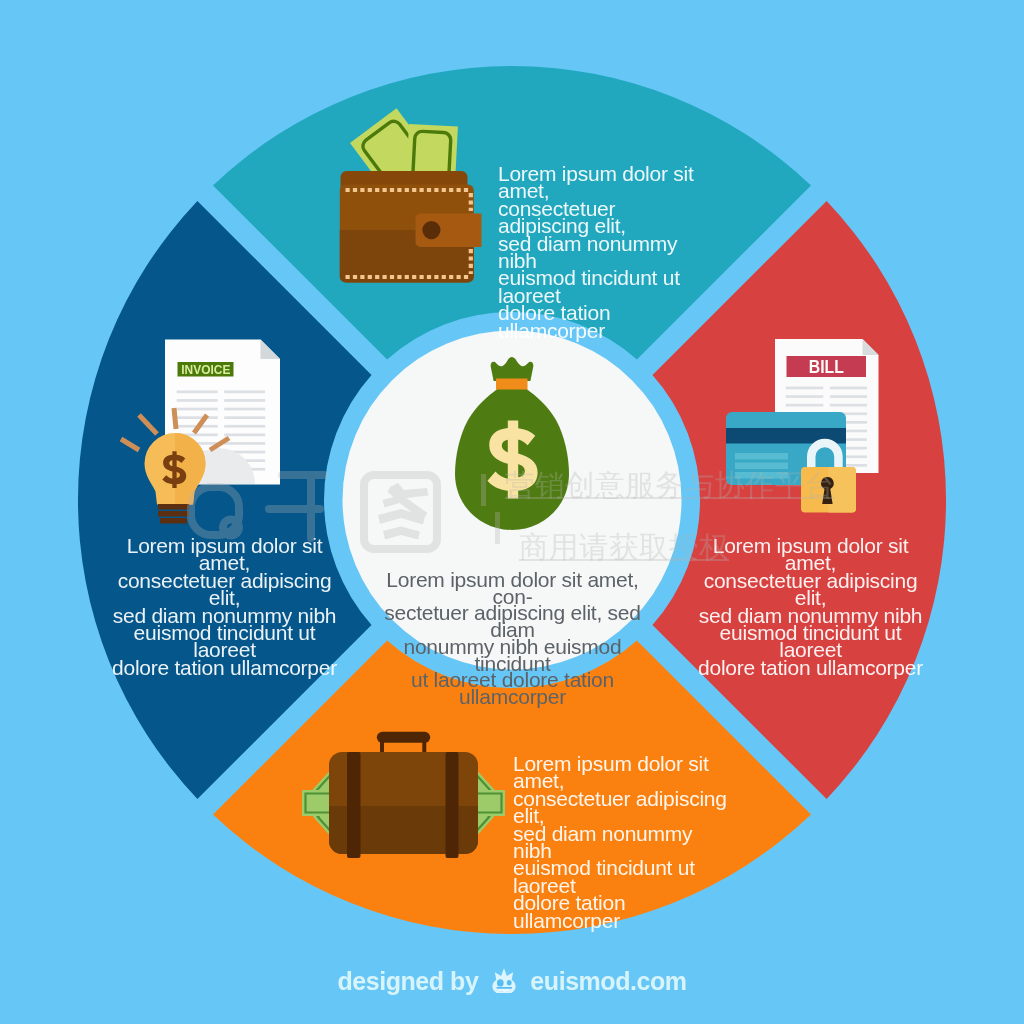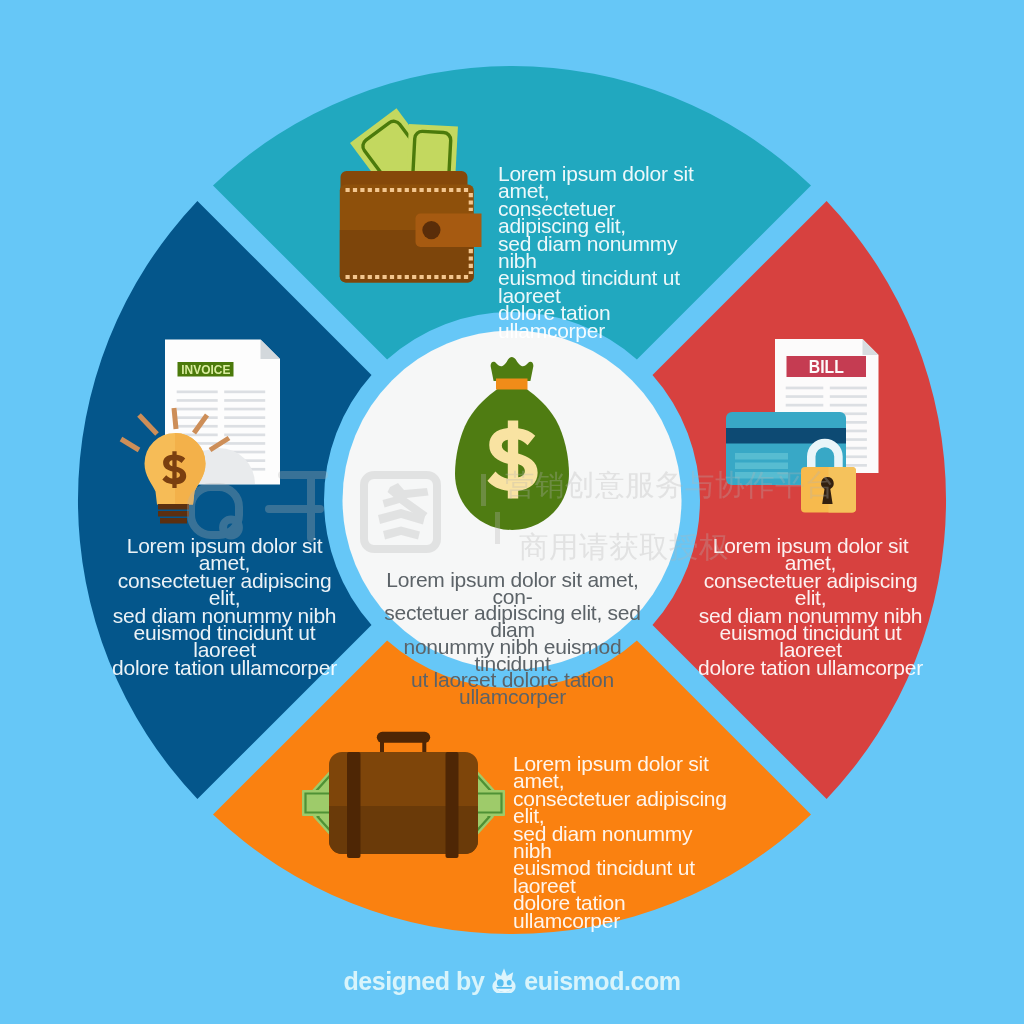--- a/index.html
+++ b/index.html
@@ -6,26 +6,26 @@
   body{width:1024px;height:1024px;overflow:hidden;background:#66c7f7;
        font-family:"Liberation Sans",sans-serif;}
   #stage{position:relative;width:1024px;height:1024px;}
   svg.full{position:absolute;left:0;top:0;width:1024px;height:1024px;}
   .txt{position:absolute;color:rgba(255,255,255,0.92);font-size:21px;line-height:17.4px;
        white-space:pre-line;letter-spacing:-0.25px;}
   .txt.center{color:#5c6368;text-align:center;line-height:16.7px;}
   .txt.ctr{text-align:center;}
   #footer{position:absolute;left:0;top:967px;width:1024px;text-align:center;
           color:#d8f4fb;font-size:25px;font-weight:bold;letter-spacing:-0.45px;
-          display:flex;align-items:center;justify-content:center;gap:4px;}
+          display:flex;align-items:center;justify-content:center;gap:10px;}
   #footer svg{display:block;margin:0 1px 3px 1px;}
   #watermark{position:absolute;left:0;top:0;width:1024px;height:1024px;pointer-events:none;}
   #watermark svg{position:absolute;left:0;top:0;}
   .wm-line{position:absolute;color:rgba(180,180,180,0.30);font-size:29.5px;line-height:29.5px;
-           font-family:"Liberation Sans",sans-serif;white-space:nowrap;letter-spacing:0.5px;}
+           font-family:"Liberation Sans",sans-serif;white-space:nowrap;letter-spacing:0.5px;text-decoration:underline;}
   .wm-bar{position:absolute;width:5px;height:32px;background:rgba(180,180,180,0.30);}
 </style>
 </head>
 <body>
 
 <div id="stage">
   <svg class="full" viewBox="0 0 1024 1024">
     <g>
       <path fill="#21a8bf" d="M 636.9 359.5 L 811.0 185.4 A 434 434 0 0 0 213.0 185.4 L 387.1 359.5 A 188 188 0 0 1 636.9 359.5 Z"></path>
       <path fill="#04568b" d="M 371.5 375.1 L 197.4 201.0 A 434 434 0 0 0 197.4 799.0 L 371.5 624.9 A 188 188 0 0 1 371.5 375.1 Z"></path>

